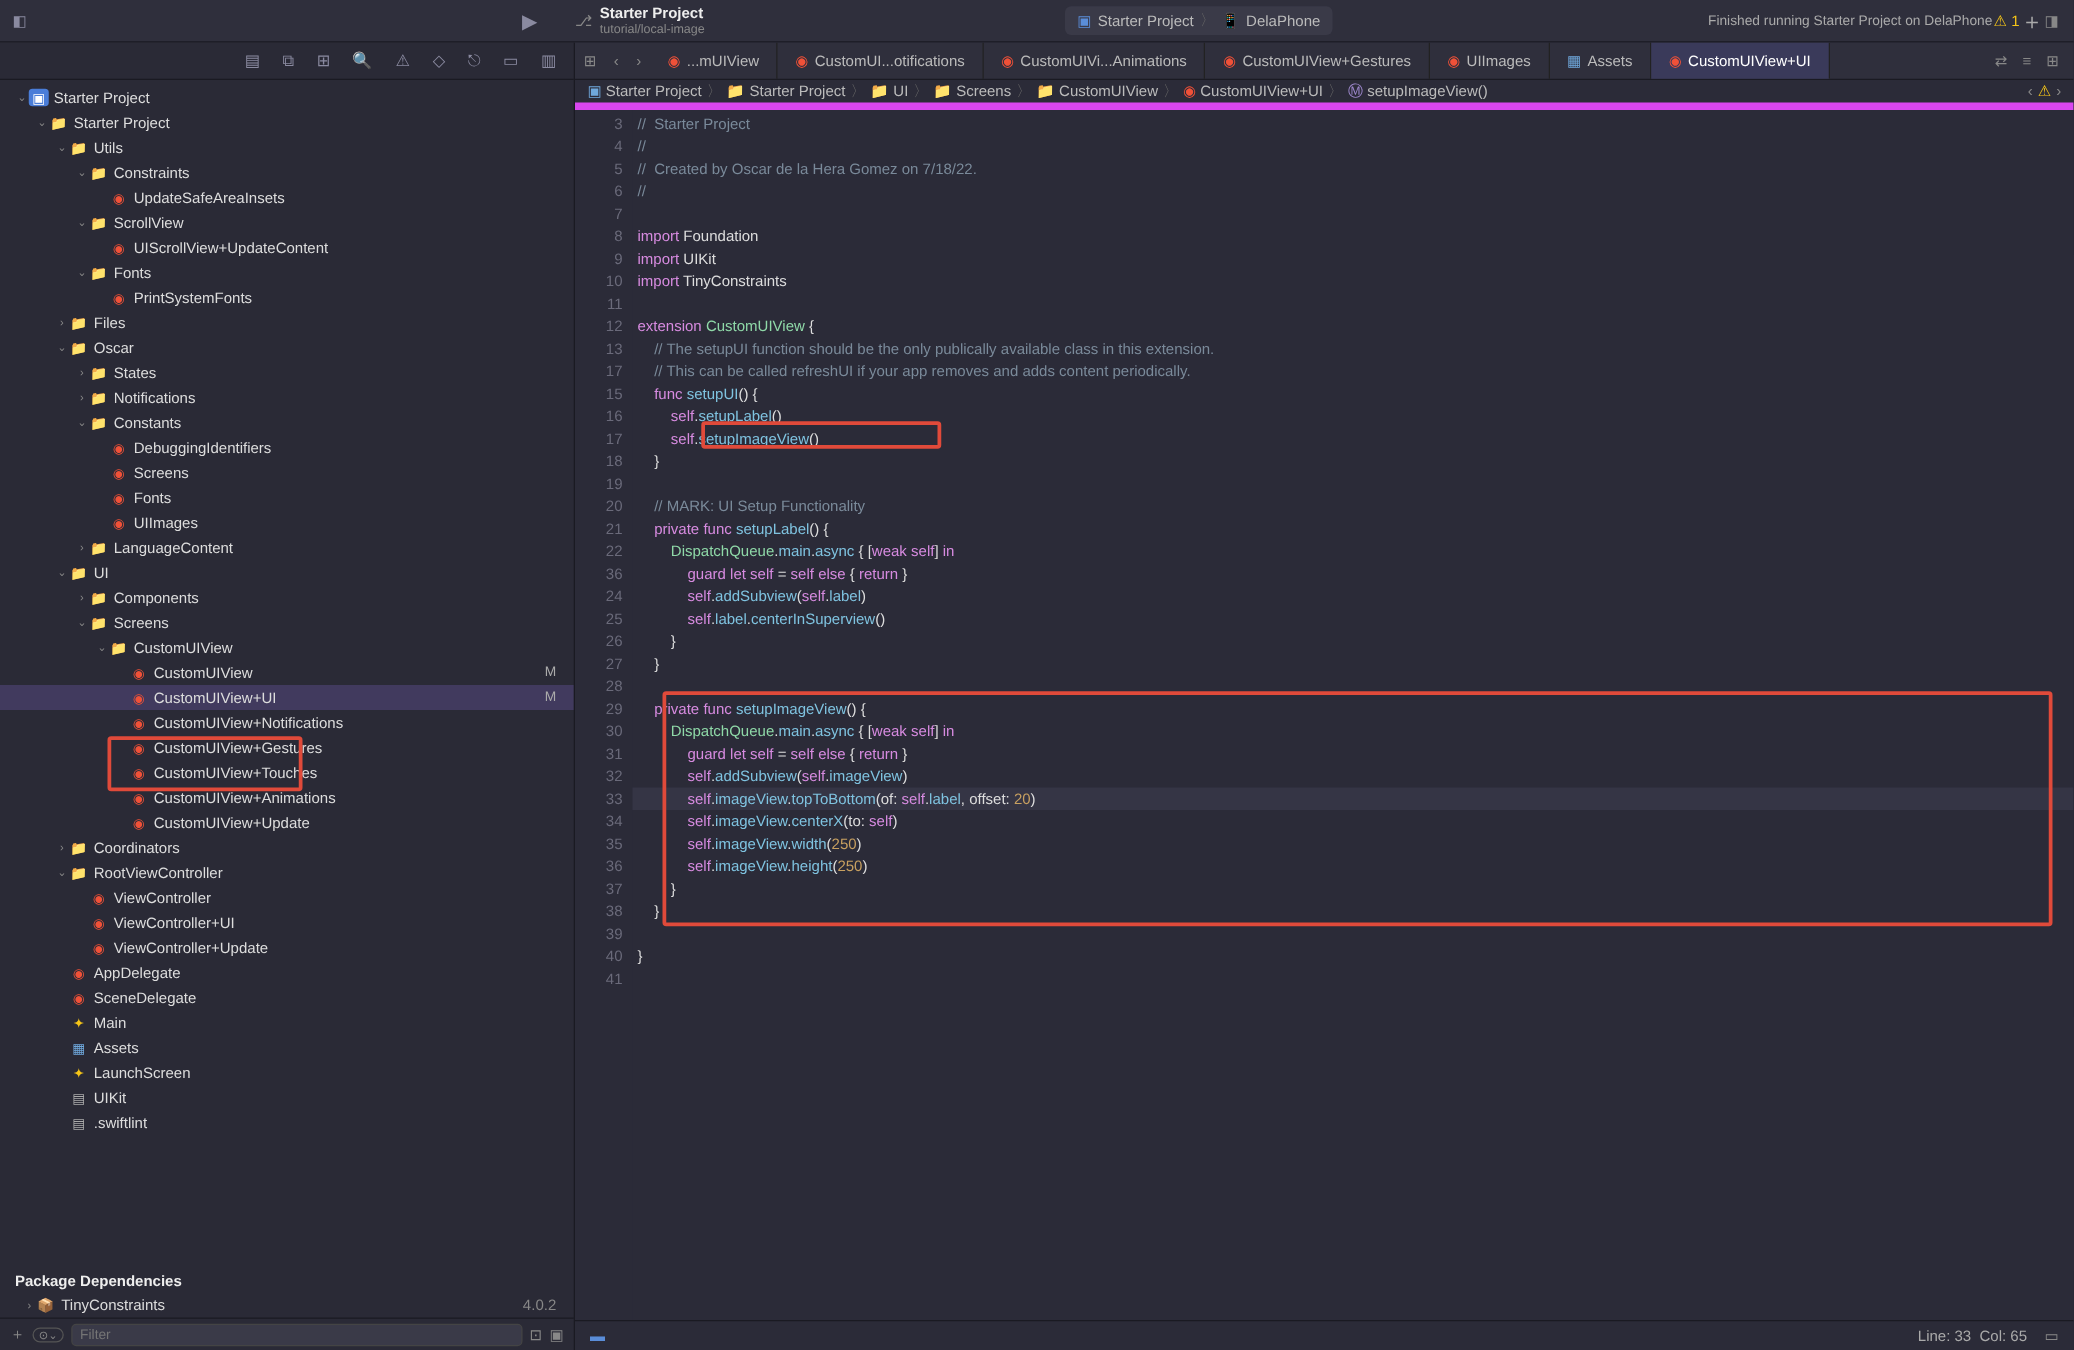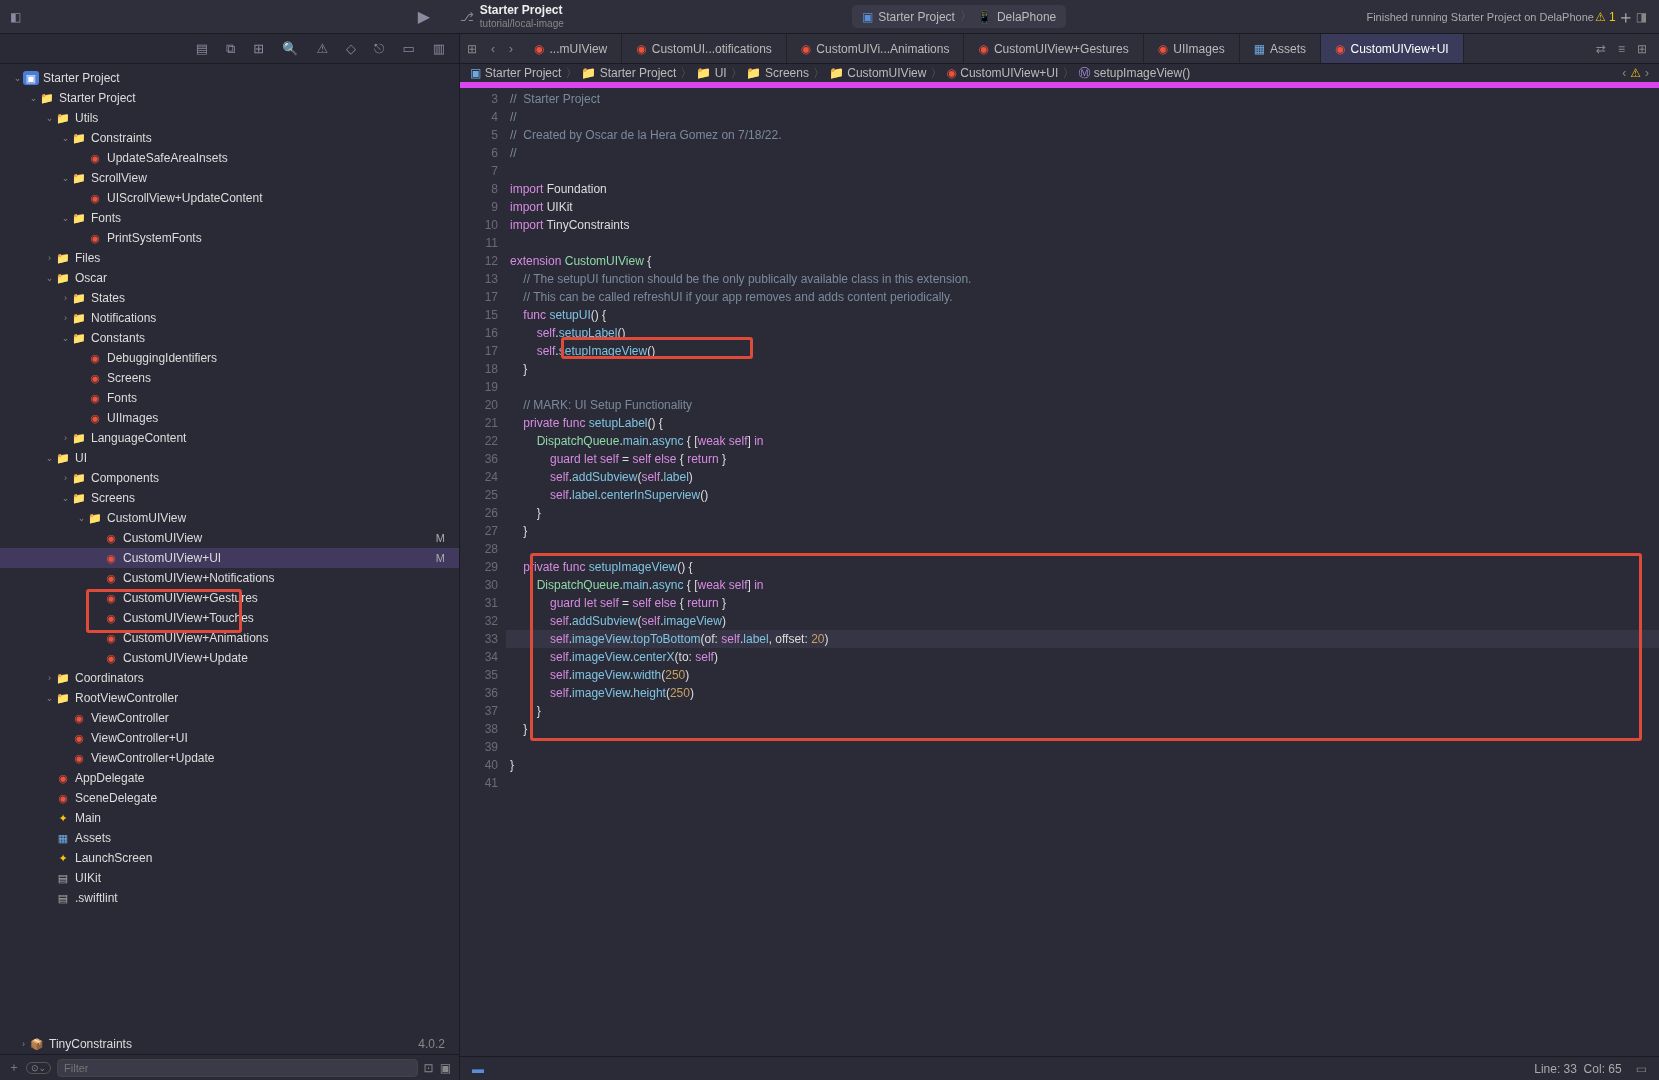--- a/index.html
+++ b/index.html
@@ -314,20 +314,21 @@
           <span class="ico plist-ico">▤</span>
           <span class="lbl">UIKit</span>
         </div>
         <div class="tree-row" style="padding-left: 44px;">
           <span class="chev"></span>
           <span class="ico plist-ico">▤</span>
           <span class="lbl">.swiftlint</span>
         </div>
         <div class="red-box" style="position: absolute; top: 525px; left: 86px; width: 156px; height: 44px;"></div>
       </div>
+    <div class="dep-header">Package Dependencies</div>
     <div class="tree-row" style="padding-left:18px">
       <span class="chev">›</span>
       <span class="ico" style="color:#d4a04a">📦</span>
       <span class="lbl">TinyConstraints</span>
       <span style="color:#888;margin-left:6px">4.0.2</span>
     </div>
     <div class="side-footer">
       <span style="color:#888">＋</span>
       <span style="color:#888;border:1px solid #555;border-radius:8px;padding:0 4px;font-size:9px">⊙⌄</span>
       <input placeholder="Filter" style="">

